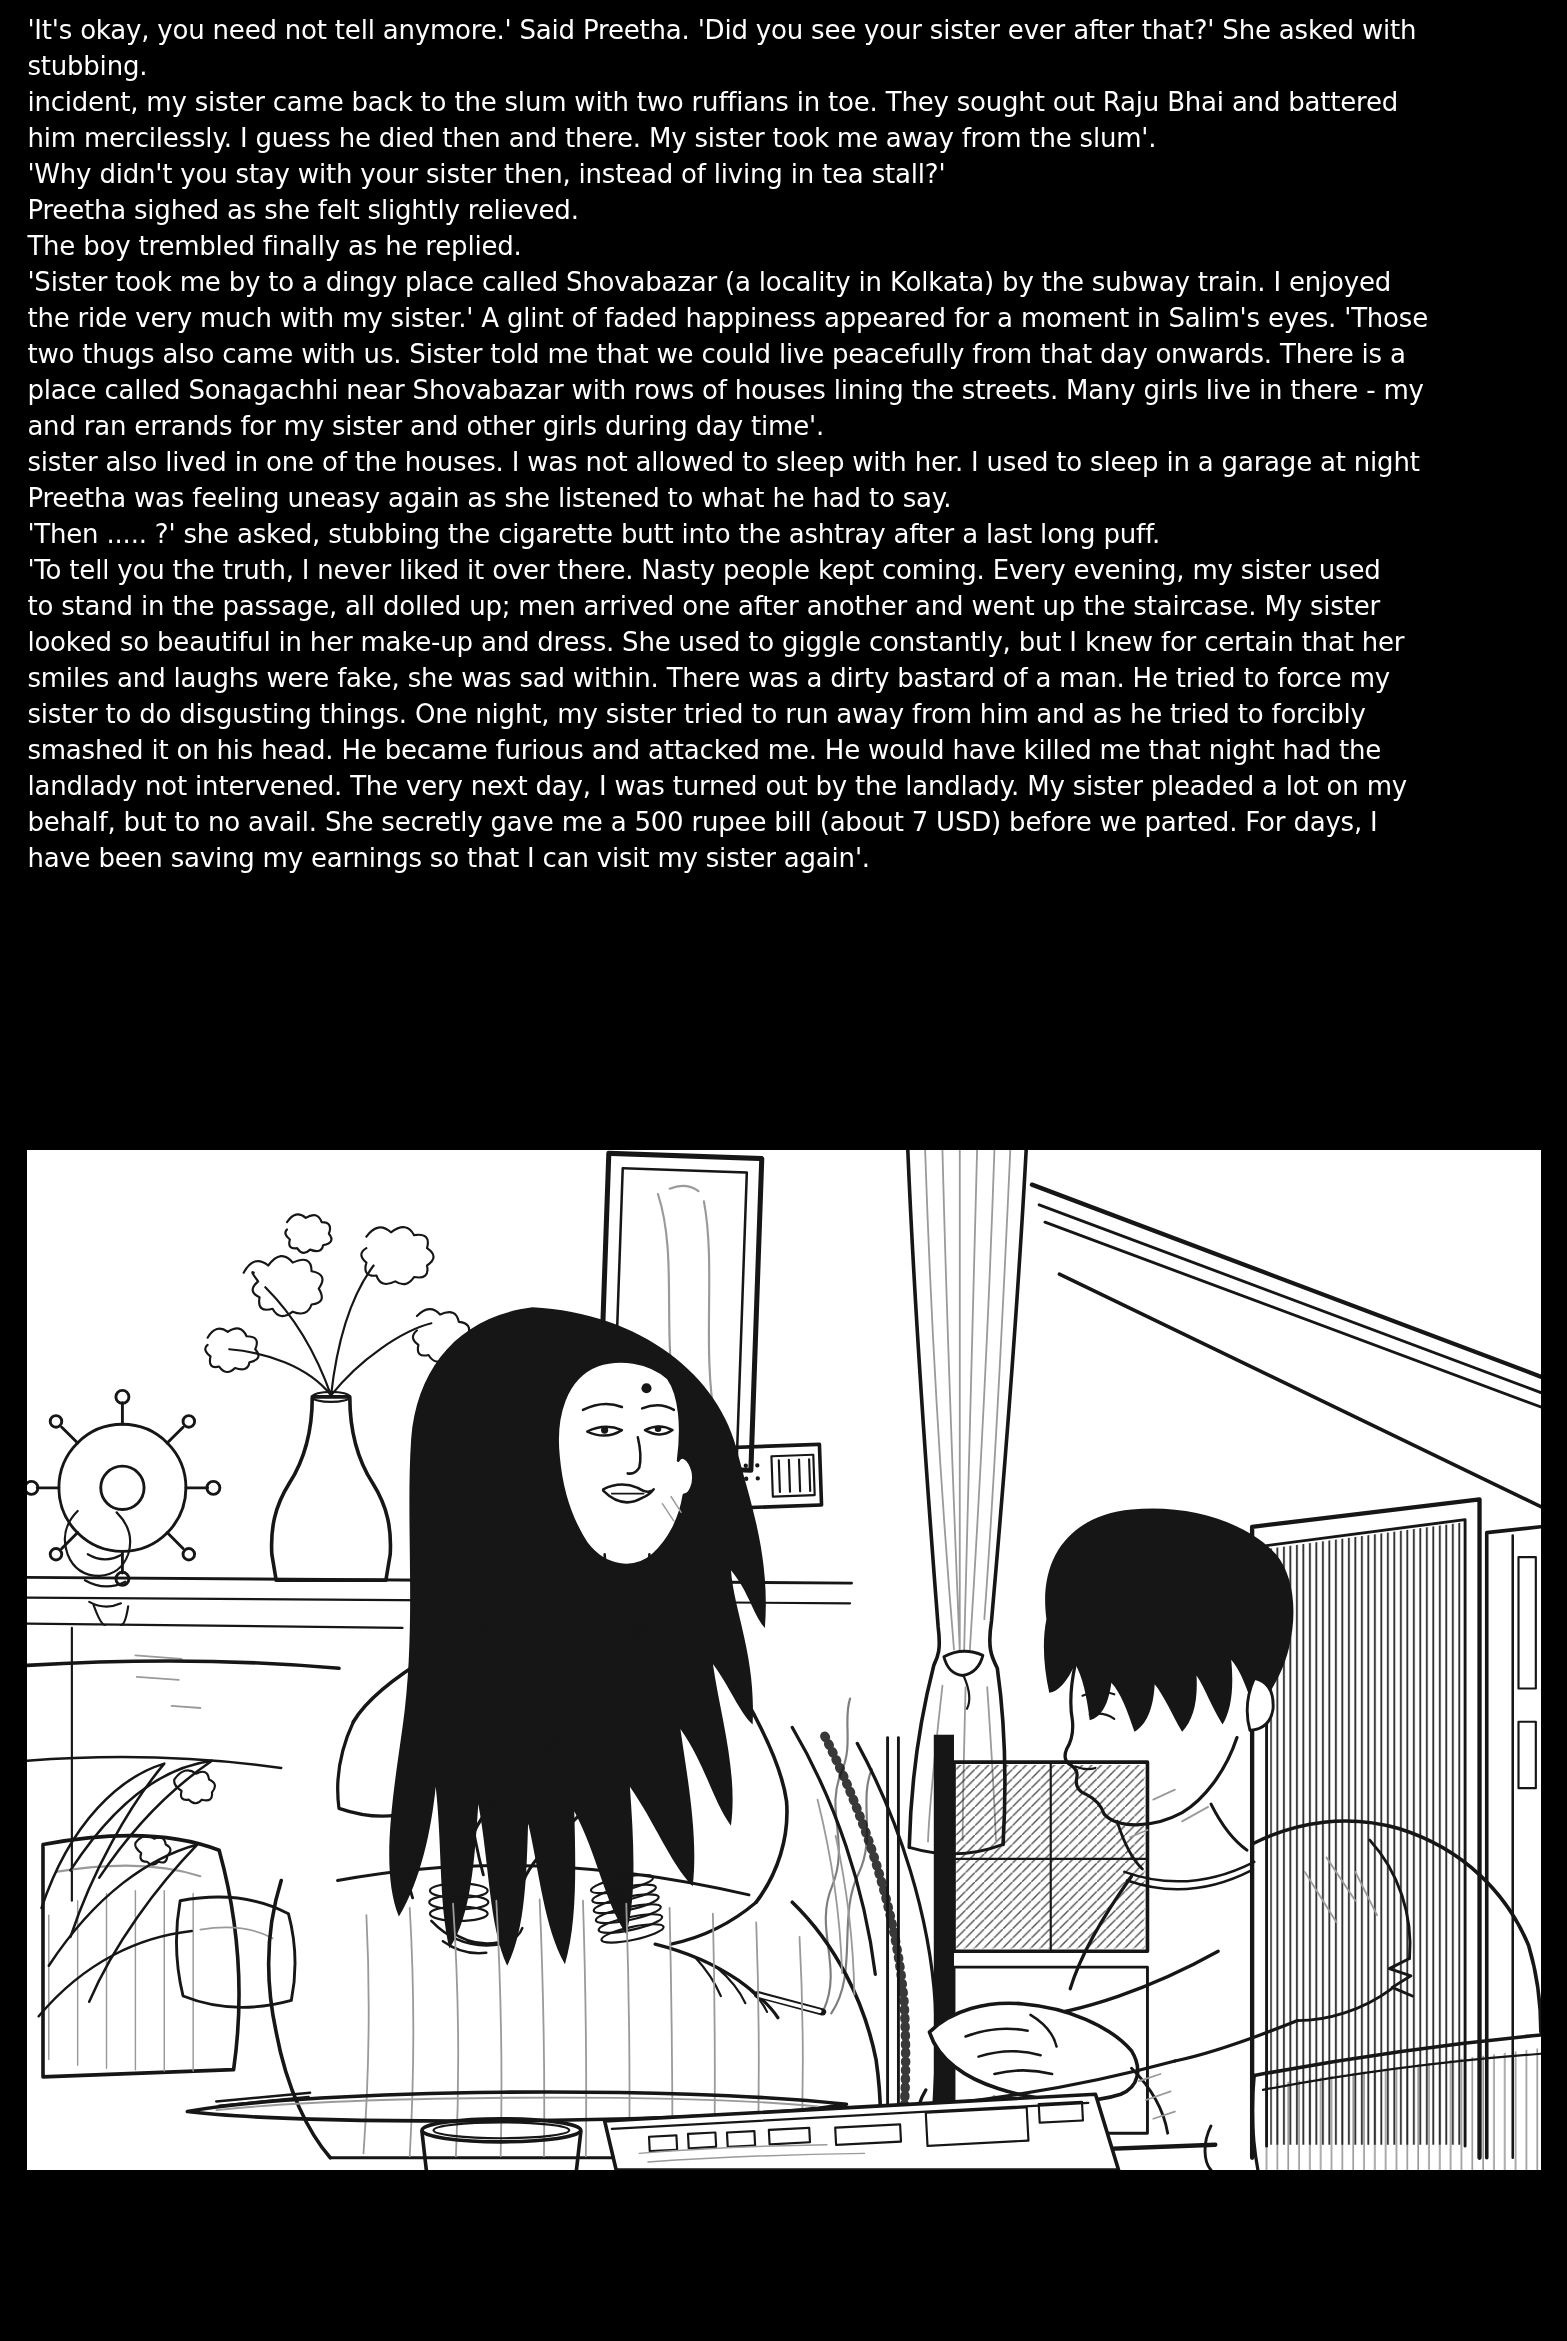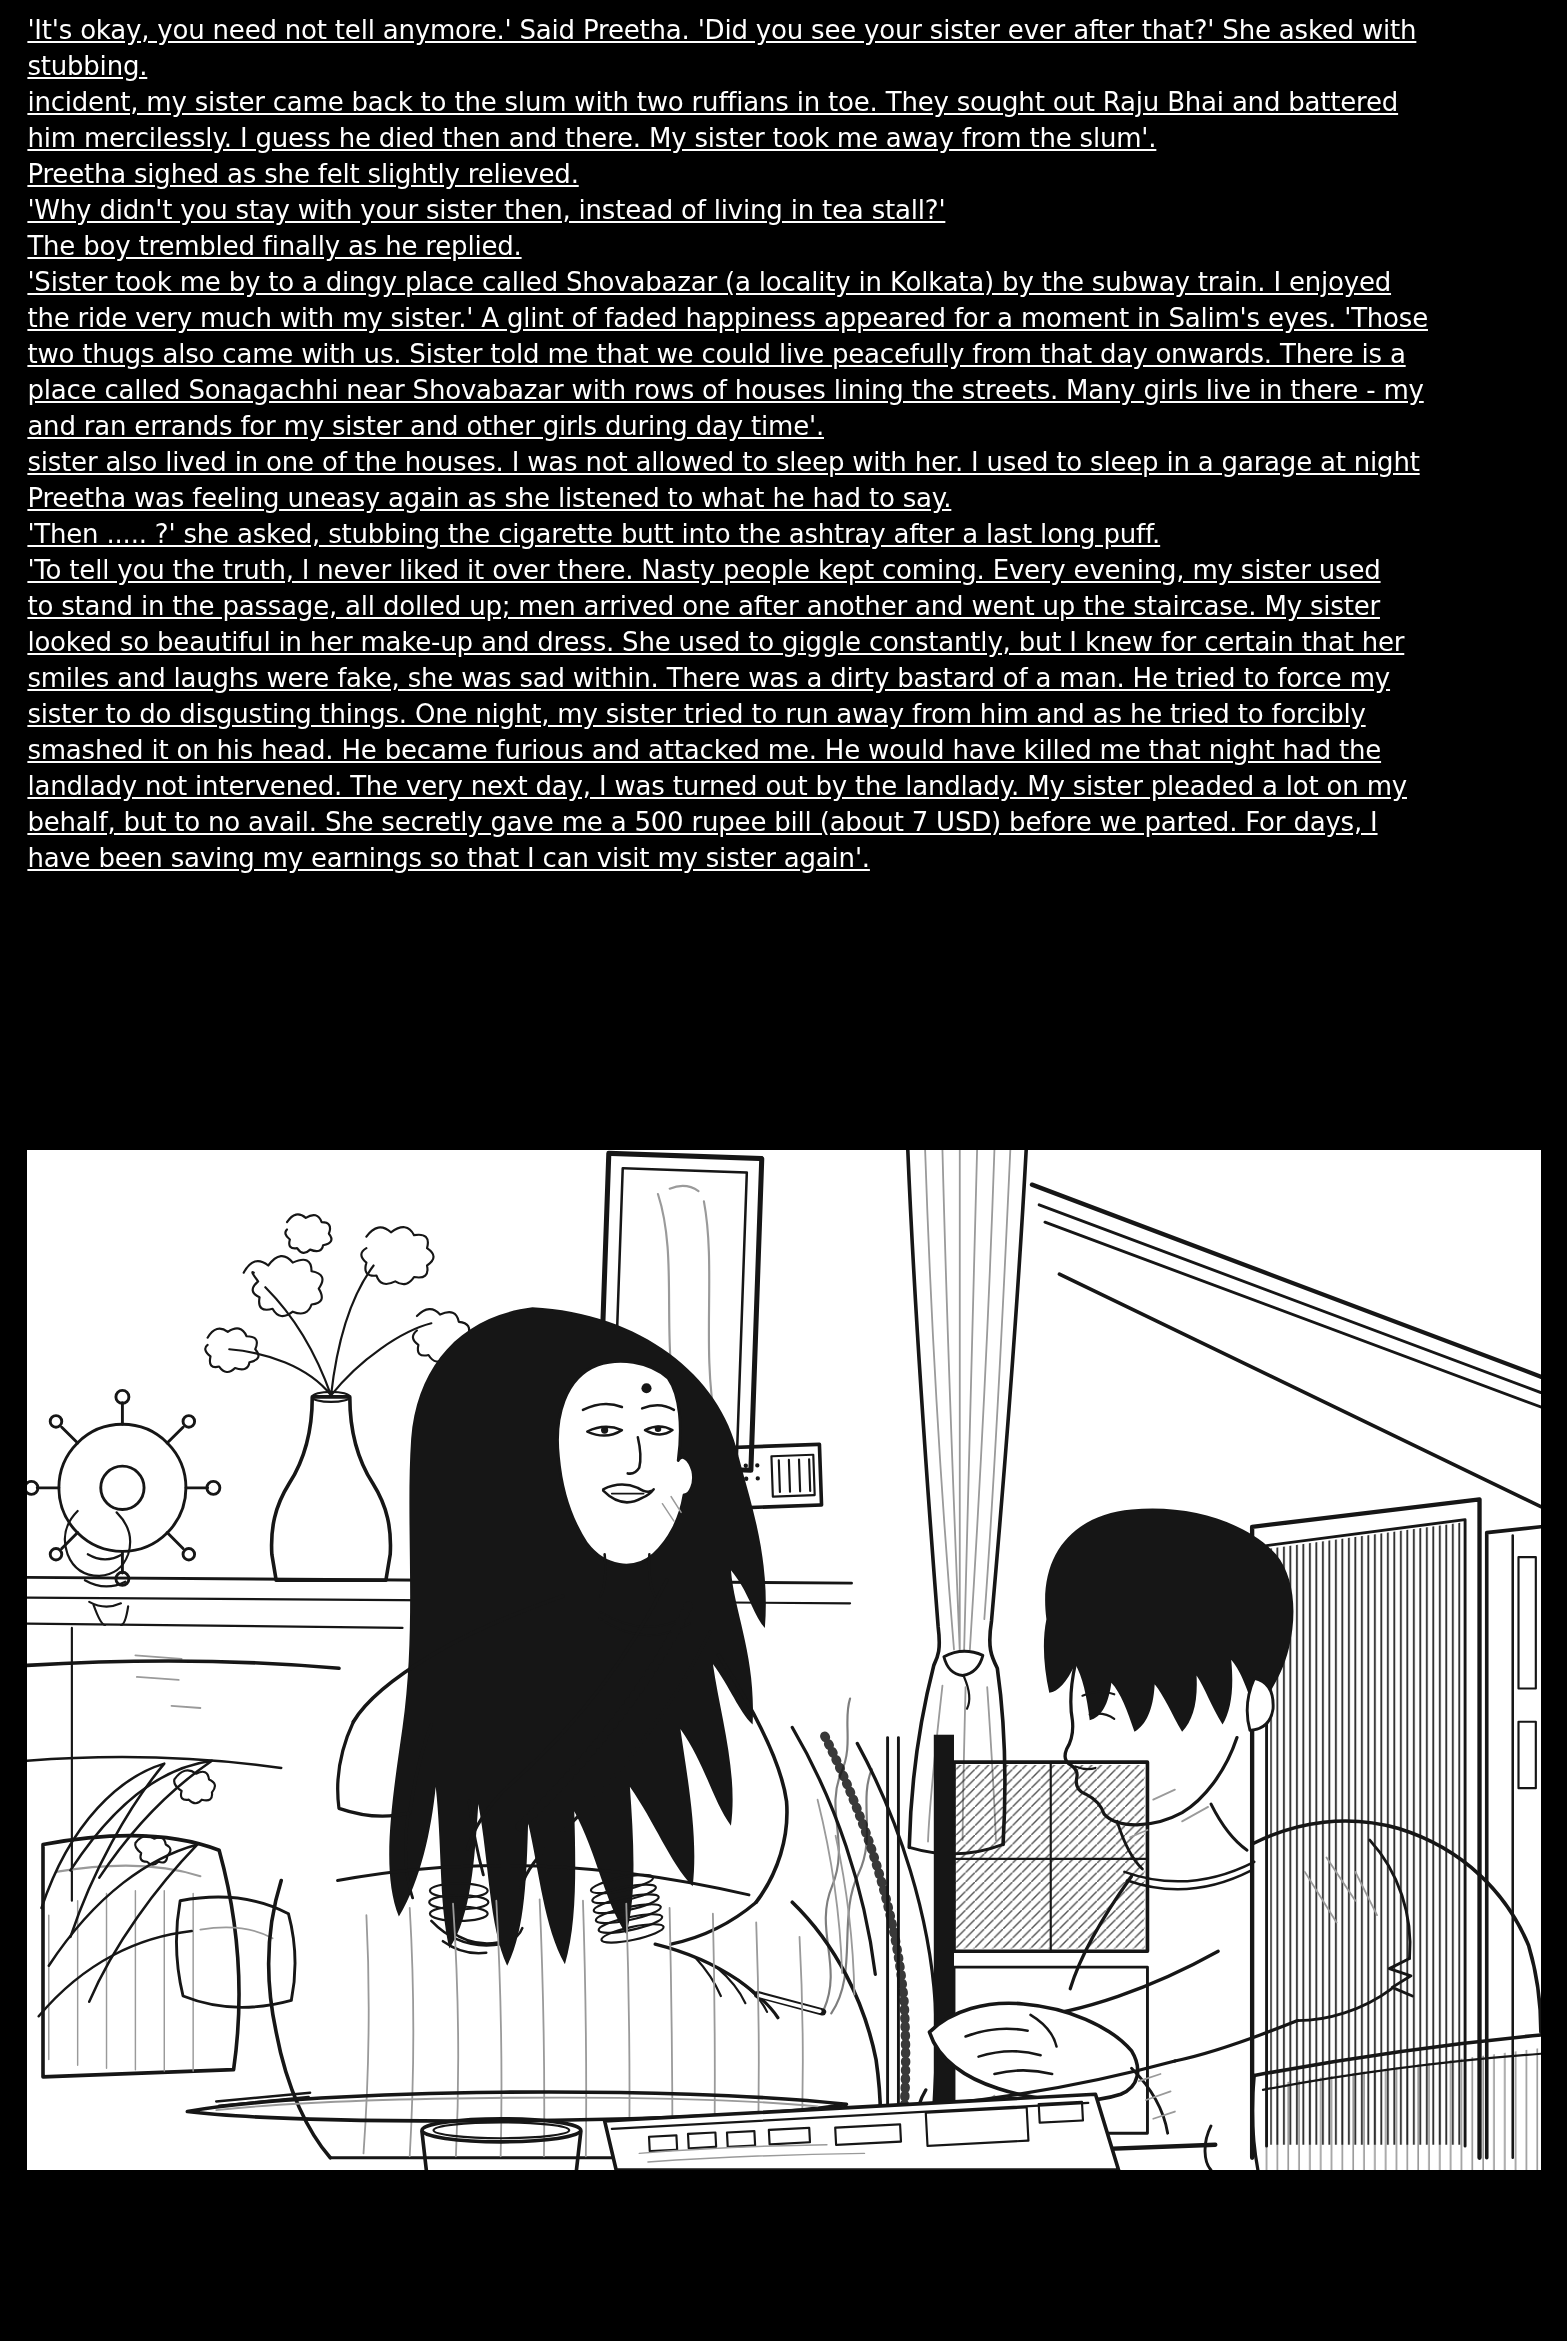--- a/index.html
+++ b/index.html
@@ -3,35 +3,35 @@
 <meta charset="utf-8">
 <style>
   :root{
     --bg:#000000; --panel:#ffffff; --ink:#161616; --text:#ffffff; --soft:#9a9a9a;
   }
   html,body{margin:0;padding:0;background:var(--bg);}
   body{width:1568px;height:2342px;position:relative;overflow:hidden;
        font-family:"DejaVu Sans",sans-serif;}
   .story{position:absolute;left:27.4px;top:11.6px;width:1517px;color:var(--text);}
   .story-line{white-space:nowrap;font-size:26px;line-height:36px;height:36px;
-              letter-spacing:-0.2px;transform-origin:left center;font-weight:500;text-decoration:underline;}
+              letter-spacing:-0.2px;transform-origin:left center;font-weight:500;}
   .panel{position:absolute;left:27.4px;top:1150px;width:1514px;height:1020px;
          background:var(--panel);}
   .panel svg{display:block;width:100%;height:100%;}
 </style>
 </head>
 <body>
 
 <div class="story">
   <div class="story-line">'It's okay, you need not tell anymore.' Said Preetha. 'Did you see your sister ever after that?' She asked with</div>
   <div class="story-line">stubbing.</div>
   <div class="story-line">incident, my sister came back to the slum with two ruffians in toe. They sought out Raju Bhai and battered</div>
   <div class="story-line">him mercilessly. I guess he died then and there. My sister took me away from the slum'.</div>
+  <div class="story-line">'Why didn't you stay with your sister then, instead of living in tea stall?'</div>
   <div class="story-line">Preetha sighed as she felt slightly relieved.</div>
-  <div class="story-line">'Why didn't you stay with your sister then, instead of living in tea stall?'</div>
   <div class="story-line">The boy trembled finally as he replied.</div>
   <div class="story-line">'Sister took me by to a dingy place called Shovabazar (a locality in Kolkata) by the subway train. I enjoyed</div>
   <div class="story-line">the ride very much with my sister.' A glint of faded happiness appeared for a moment in Salim's eyes. 'Those</div>
   <div class="story-line">two thugs also came with us. Sister told me that we could live peacefully from that day onwards. There is a</div>
   <div class="story-line">place called Sonagachhi near Shovabazar with rows of houses lining the streets. Many girls live in there - my</div>
   <div class="story-line">and ran errands for my sister and other girls during day time'.</div>
   <div class="story-line">sister also lived in one of the houses. I was not allowed to sleep with her. I used to sleep in a garage at night</div>
   <div class="story-line">Preetha was feeling uneasy again as she listened to what he had to say.</div>
   <div class="story-line">'Then ..... ?' she asked, stubbing the cigarette butt into the ashtray after a last long puff.</div>
   <div class="story-line">'To tell you the truth, I never liked it over there. Nasty people kept coming. Every evening, my sister used</div>

